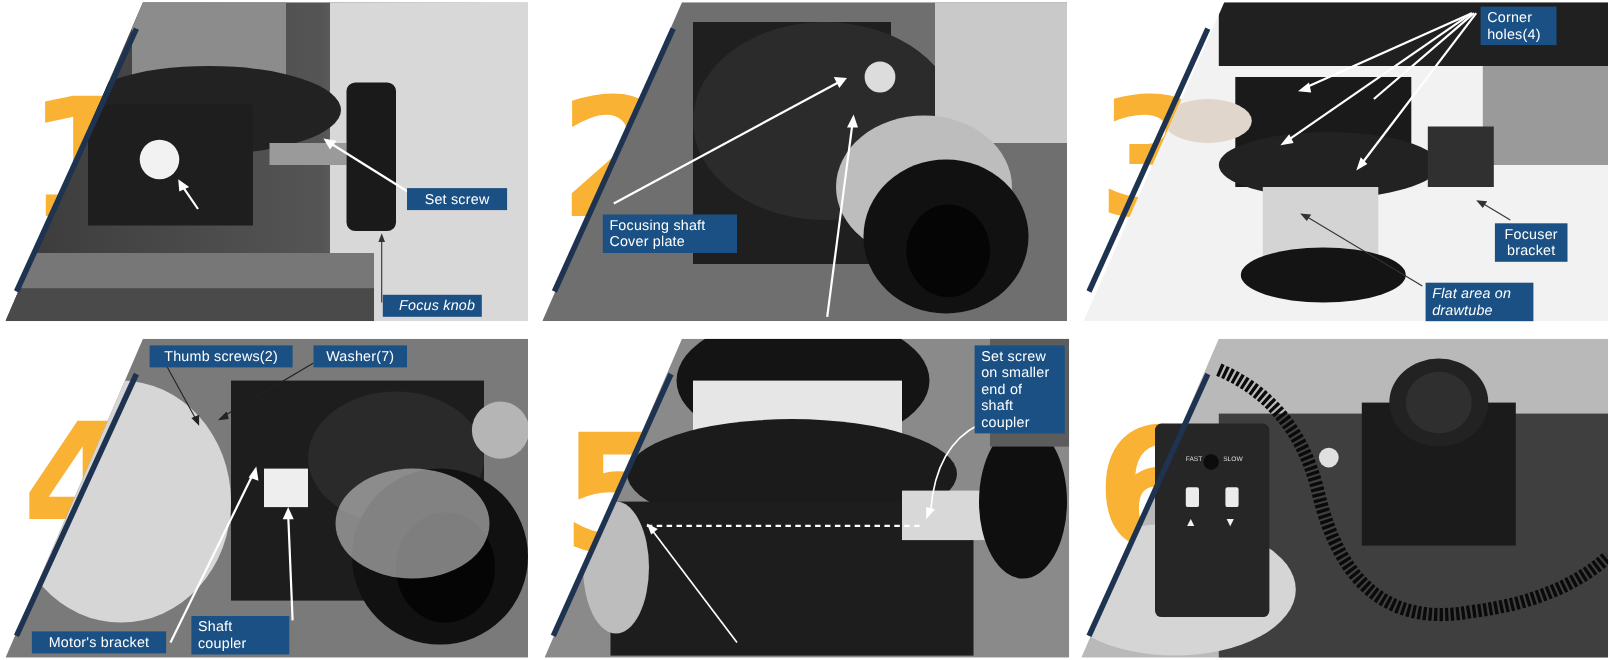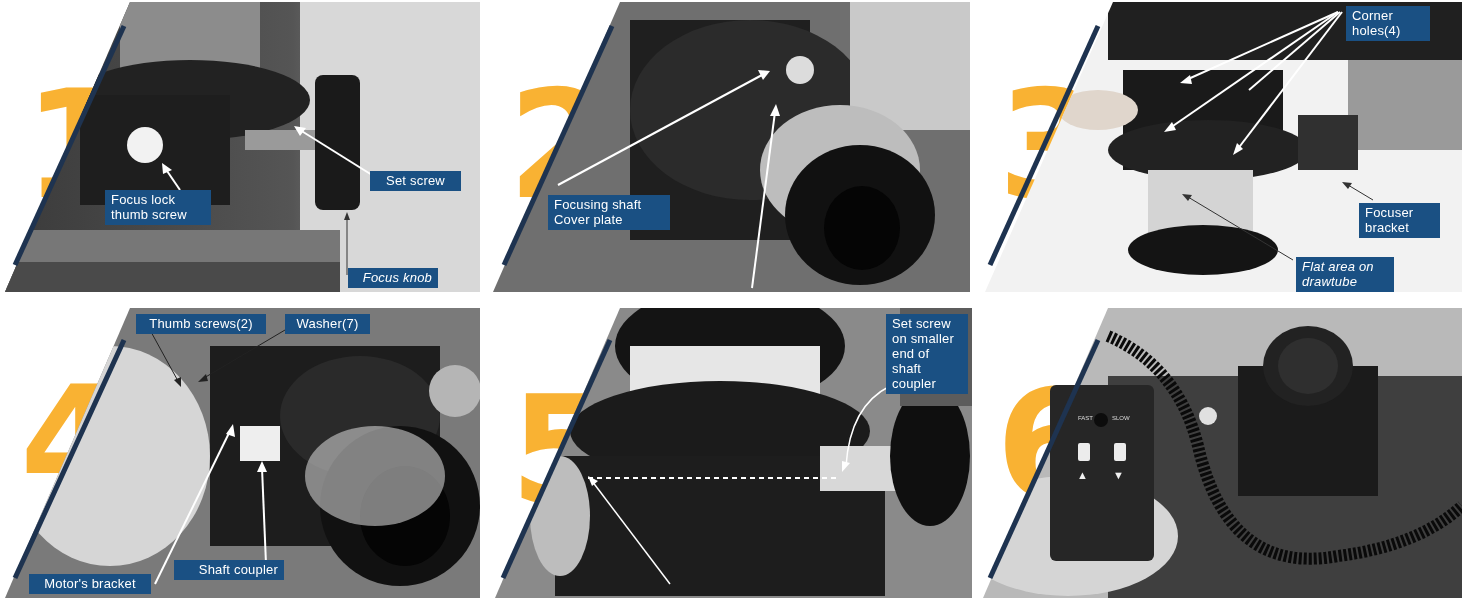--- a/index.html
+++ b/index.html
@@ -82,22 +82,20 @@
     <line x1="124" y1="26" x2="15" y2="265" stroke="#1E3350" stroke-width="5"></line>
   </svg>
   <svg class="arrows" viewBox="0 0 488 292">
     <line x1="180" y1="190" x2="165" y2="168" stroke="#fff" stroke-width="2"></line>
     <polygon points="162,163 172,170 163,174" fill="#fff"></polygon>
     <line x1="372" y1="175" x2="300" y2="130" stroke="#fff" stroke-width="2"></line>
     <polygon points="294,126 306,128 300,136" fill="#fff"></polygon>
     <line x1="347" y1="275" x2="347" y2="215" stroke="#333" stroke-width="1"></line>
     <polygon points="344,220 350,220 347,212" fill="#333"></polygon>
   </svg>
-  <div class="label" style="left:105px;top:190px;width:106px;">Focus lock
-thumb screw</div>
   <div class="label" style="left:370px;top:171px;width:91px;text-align:center;">Set screw</div>
   <div class="label" style="left:348px;top:268px;width:90px;text-align:right;font-style:italic;">Focus knob</div>
 </div>
 
 <div class="step" style="left:490px;top:0;">
   <div class="numeral" style="left:18px;">2</div>
   <svg class="photo" viewBox="0 0 488 292" preserveAspectRatio="none" style="z-index:2;">
     <defs>
         <clipPath id="c2">
           <polygon points="130,2 480,2 480,292 3,292"></polygon>
@@ -156,23 +154,23 @@
     <line x1="360" y1="12" x2="192" y2="128" stroke="#fff" stroke-width="2"></line>
     <polygon points="186,132 194,122 198,130" fill="#fff"></polygon>
     <line x1="362" y1="12" x2="271" y2="90" stroke="#fff" stroke-width="2"></line>
     <line x1="364" y1="12" x2="259" y2="150" stroke="#fff" stroke-width="2"></line>
     <polygon points="255,155 259,143 265,149" fill="#fff"></polygon>
     <line x1="395" y1="200" x2="370" y2="185" stroke="#333" stroke-width="1"></line>
     <polygon points="364,182 374,183 370,189" fill="#333"></polygon>
     <line x1="315" y1="260" x2="210" y2="197" stroke="#333" stroke-width="1"></line>
     <polygon points="204,194 214,195 210,201" fill="#333"></polygon>
   </svg>
-  <div class="label" style="left:368px;top:6px;width:84px;">Corner
+  <div class="label" style="left:368px;top:6px;width:69px;">Corner
 holes(4)</div>
-  <div class="label" style="left:381px;top:203px;width:81px;">Focuser
+  <div class="label" style="left:381px;top:203px;width:66px;text-align:center;">Focuser
 bracket</div>
   <div class="label" style="left:318px;top:257px;width:98px;font-style:italic;">Flat area on
 drawtube</div>
 </div>
 
 <div class="step" style="left:0;top:306px;">
   <div class="numeral" style="left:20px;top:60px;">4</div>
   <svg class="photo" viewBox="0 0 488 292" preserveAspectRatio="none" style="z-index:2;">
     <defs>
         <clipPath id="c4">
@@ -200,21 +198,21 @@
     <line x1="285" y1="24" x2="204" y2="72" stroke="#222" stroke-width="1"></line>
     <polygon points="198,76 206,68 208,75" fill="#222"></polygon>
     <line x1="155" y1="278" x2="230" y2="125" stroke="#fff" stroke-width="2"></line>
     <polygon points="233,118 226,128 235,131" fill="#fff"></polygon>
     <line x1="266" y1="258" x2="262" y2="162" stroke="#fff" stroke-width="2"></line>
     <polygon points="262,155 257,166 267,166" fill="#fff"></polygon>
   </svg>
   <div class="label" style="left:136px;top:8px;width:130px;text-align:center;">Thumb screws(2)</div>
   <div class="label" style="left:285px;top:8px;width:85px;text-align:center;">Washer(7)</div>
   <div class="label" style="left:29px;top:268px;width:122px;text-align:center;">Motor's bracket</div>
-  <div class="label" style="left:174px;top:254px;width:110px;text-align:right;">Shaft coupler</div>
+  <div class="label" style="left:174px;top:254px;width:89px;text-align:left;">Shaft coupler</div>
 </div>
 
 <div class="step" style="left:490px;top:306px;">
   <div class="numeral" style="left:20px;top:70px;">5</div>
   <svg class="photo" viewBox="0 0 488 292" preserveAspectRatio="none" style="z-index:2;">
     <defs>
         <clipPath id="c5">
           <polygon points="130,2 482,2 482,292 5,292"></polygon>
         </clipPath>
       </defs>

